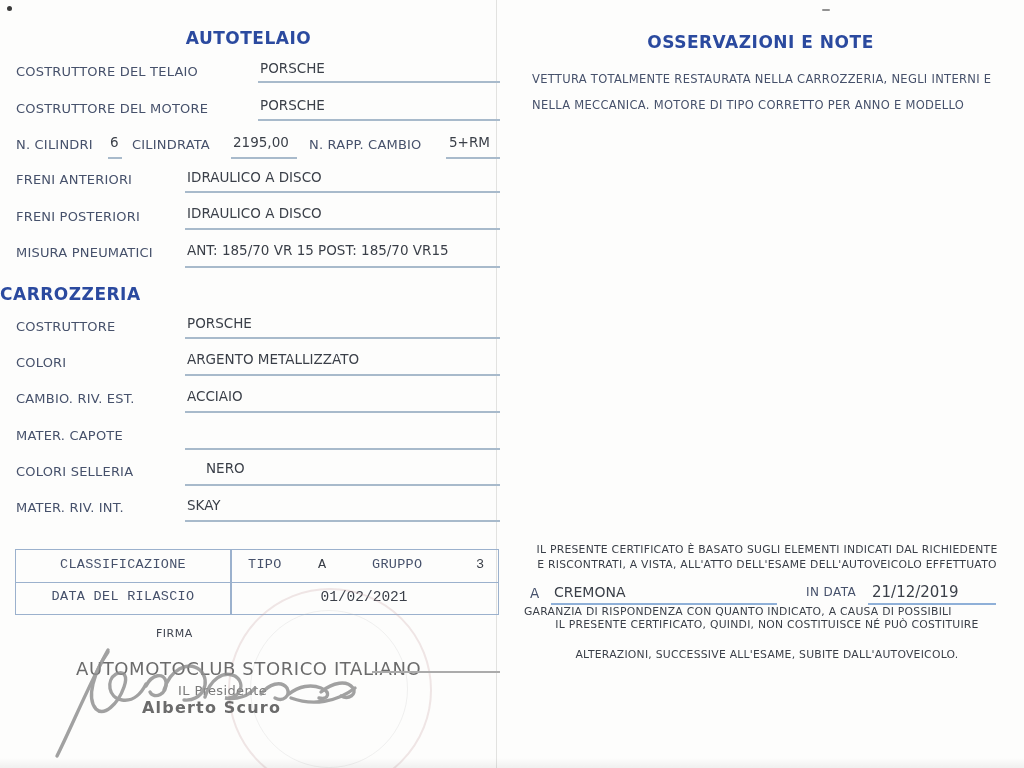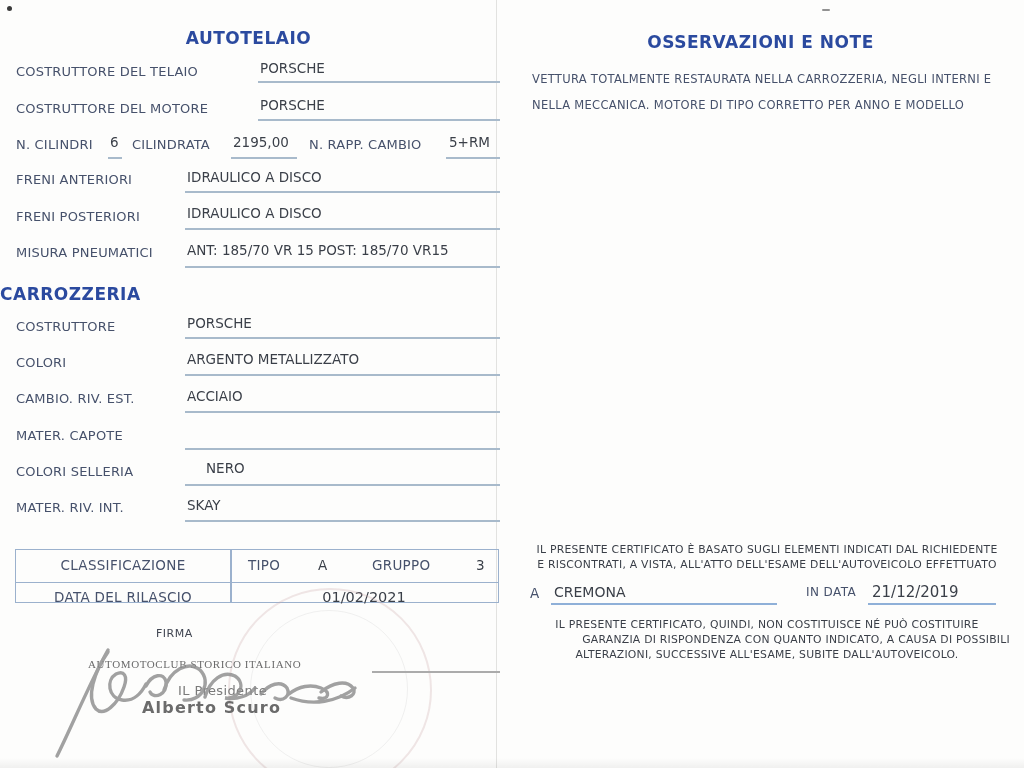--- a/index.html
+++ b/index.html
@@ -22,22 +22,22 @@
     font-size:17px;font-weight:bold;letter-spacing:.5px;
     color:var(--accent-blue,#2b4a9f);
   }
   .lbl{font-size:13px;letter-spacing:.2px;color:var(--label-color,#46516b);}
   .val{font-size:13.5px;color:var(--value-color,#3a3f48);}
   .ul{height:1.6px;background:var(--line-color,#a8bacb);}
   .smalltxt{font-size:10.8px;letter-spacing:.25px;line-height:15.5px;color:var(--value-color,#3a3f48);}
   .notes{font-size:11.5px;letter-spacing:.3px;line-height:26px;color:var(--label-color,#46516b);}
   
   #class-box{
-    position:absolute;left:15px;top:549px;width:484px;height:54px;
-    border:1.5px solid var(--border-color,#9bb1cd);box-sizing:border-box;
+    position:absolute;left:15px;top:549px;width:484px;height:66px;
+    border:1.5px solid var(--border-color,#9bb1cd);box-sizing:border-box;font-family:Liberation Mono, monospace;
   }
   #class-box .vdiv{position:absolute;left:214px;top:0;width:1.5px;height:100%;background:var(--border-color,#9bb1cd);}
   #class-box .hdiv{position:absolute;left:0;top:31.5px;width:100%;height:1.5px;background:var(--border-color,#9bb1cd);}
   .cell-lbl{font-size:13.5px;color:var(--label-color,#3b475f);letter-spacing:.3px;}
   
   .sig-gray{color:#6b6b6b;}
   .stamp-circle{
     position:absolute;border-radius:50%;pointer-events:none;
   }
   .speck{position:absolute;background:#3a3a3a;border-radius:50%;}
@@ -120,21 +120,21 @@
     <div class="abs val" style="left:460px;top:7px;">3</div>
     <div class="abs cell-lbl" style="left:0;top:39px;width:214px;text-align:center;">DATA DEL RILASCIO</div>
     <div class="abs val" style="left:214px;top:39px;width:268px;text-align:center;font-size:14.5px;">01/02/2021</div>
   </div>
 
   <div class="abs" style="left:156px;top:627px;font-size:11px;letter-spacing:.5px;color:#3f4450;">FIRMA</div>
 
   <div class="stamp-circle" style="left:228px;top:588px;width:200px;height:200px;border:2px solid rgba(205,170,170,0.28);"></div>
   <div class="stamp-circle" style="left:250px;top:610px;width:156px;height:156px;border:1.5px solid rgba(190,190,190,0.22);"></div>
 
-  <div class="abs sig-gray" style="left:88px;top:658px;font-size:11px;letter-spacing:.6px;font-family:Liberation Serif, serif;">AUTOMOTOCLUB STORICO ITALIANO</div>
+  <div class="abs sig-gray" style="left:76px;top:658px;font-size:18px;letter-spacing:.6px;">AUTOMOTOCLUB STORICO ITALIANO</div>
   <div class="abs" style="left:372px;top:671px;width:128px;height:1.5px;background:#ababab;"></div>
   <div class="abs" style="left:178px;top:683px;font-size:13px;color:#7a7a7a;letter-spacing:.4px;">IL Presidente</div>
   <div class="abs sig-gray" style="left:142px;top:698px;font-size:16px;font-weight:bold;letter-spacing:1.2px;">Alberto Scuro</div>
 
   <svg class="abs" style="left:45px;top:642px;" width="315" height="120" viewBox="0 0 315 120">
     <g fill="none" stroke="#8e8e8e" stroke-width="3.4" stroke-linecap="round" opacity="0.82">
       <path d="M 12 114 C 26 86, 46 38, 63 8"></path>
       <path d="M 63 10 C 49 30, 41 56, 51 67 C 59 75, 73 62, 79 45 C 83 34, 79 28, 71 32 C 61 38, 63 56, 77 58 C 89 60, 97 50, 101 42"></path>
       <path d="M 101 44 C 107 32, 119 30, 121 40 C 123 52, 109 58, 105 50"></path>
       <path d="M 119 48 C 125 28, 143 18, 155 28 C 167 40, 157 60, 139 58"></path>
@@ -155,16 +155,16 @@
   <div class="abs smalltxt" style="left:524px;top:542px;width:486px;text-align:center;">IL PRESENTE CERTIFICATO È BASATO SUGLI ELEMENTI INDICATI DAL RICHIEDENTE</div>
 
   <div class="abs lbl" style="left:530px;top:585px;font-size:13.5px;">A</div>
   <div class="abs val" style="left:554px;top:584px;font-size:14px;">CREMONA</div>
   <div class="abs ul" style="left:551px;top:603px;width:226px;background:#8fb0d8;"></div>
   <div class="abs lbl" style="left:806px;top:585px;font-size:12px;letter-spacing:.4px;">IN DATA</div>
   <div class="abs val" style="left:872px;top:583px;font-size:15px;">21/12/2019</div>
   <div class="abs ul" style="left:868px;top:603px;width:128px;background:#8fb0d8;"></div>
 
   <div class="abs smalltxt" style="left:524px;top:617px;width:486px;text-align:center;">IL PRESENTE CERTIFICATO, QUINDI, NON COSTITUISCE NÉ PUÒ COSTITUIRE</div>
-  <div class="abs smalltxt" style="left:524px;top:632px;width:486px;text-align:right;">GARANZIA DI RISPONDENZA CON QUANTO INDICATO, A CAUSA DI POSSIBILI</div>
+  <div class="abs smalltxt" style="left:524px;top:604px;width:486px;text-align:left;">GARANZIA DI RISPONDENZA CON QUANTO INDICATO, A CAUSA DI POSSIBILI</div>
   <div class="abs smalltxt" style="left:524px;top:647px;width:486px;text-align:center;">ALTERAZIONI, SUCCESSIVE ALL'ESAME, SUBITE DALL'AUTOVEICOLO.</div>
 
 </div>
 
 </body></html>

